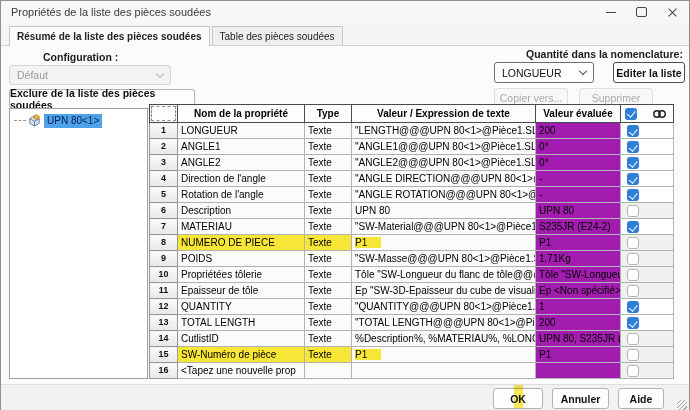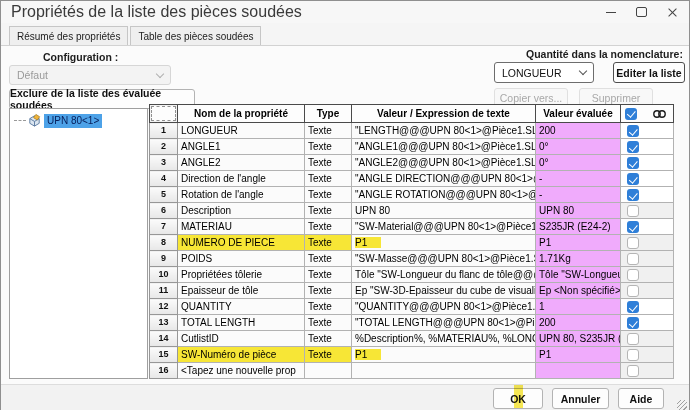--- a/index.html
+++ b/index.html
@@ -1,21 +1,21 @@
 <!DOCTYPE html>
 <html><head>
 <meta charset="utf-8">
 <style>
   html,body{margin:0;padding:0;width:690px;height:410px;overflow:hidden;
     font-family:"Liberation Sans","DejaVu Sans",sans-serif;background:#fff;}
   .dialog{position:absolute;left:0;top:0;width:690px;height:410px;background:#fafafa;
     border:1px solid #8f8f8f;box-sizing:border-box;}
   
   .titlebar{position:absolute;left:0;top:0;width:100%;height:22px;background:#f7f7f7;display:flex;align-items:center;}
-  .title{margin-left:10px;font-size:16px;color:#3a3a3a;}
+  .title{margin-left:10px;font-size:11px;color:#3a3a3a;}
   .winbtns{position:absolute;right:1px;top:0;display:flex;}
   .win-btn{width:31px;height:22px;display:flex;align-items:center;justify-content:center;cursor:default;}
   .ic-min{width:10px;height:1px;background:#444;display:block;}
   .ic-max{width:9px;height:8px;border:1px solid #444;border-radius:2px;display:block;}
   .ic-close{position:relative;width:11px;height:11px;display:block;}
   .ic-close::before,.ic-close::after{content:"";position:absolute;left:0;top:5px;width:11px;height:1px;background:#444;}
   .ic-close::before{transform:rotate(45deg);} .ic-close::after{transform:rotate(-45deg);}
   
   .tabbar{position:absolute;left:0;top:22px;width:100%;height:23px;display:flex;align-items:flex-end;
     padding-left:8px;box-sizing:border-box;border-bottom:1px solid #d2d2d2;background:#f5f5f5;}
@@ -46,21 +46,21 @@
   
   .grid-wrap{position:absolute;left:148px;top:58px;}
   table.grid{border-collapse:collapse;table-layout:fixed;width:524px;font-size:10px;}
   .grid th,.grid td{border:1px solid #b2b2b2;padding:0 3px;height:15px;line-height:15px;
     overflow:hidden;white-space:nowrap;text-align:left;box-sizing:border-box;}
   .grid thead th{border-color:#4a4a4a;background:#fdfdfd;font-weight:bold;text-align:center;height:18px;}
   .grid td.rownum{background:linear-gradient(#fbfbfb,#e7e7e7);border-color:#979797;
     font-weight:bold;text-align:center;font-size:9px;color:#111;}
   .grid th.corner{padding:1px;background:#f2f2f2;}
   .sel-inner{height:100%;border:1px dashed #909090;background:#fdfdfd;box-sizing:border-box;}
-  .grid td.eval{background:#f0abfc;}
+  .grid td.eval{background:#a21caf;}
   .grid td.chkcell{background:#fff;padding:0;}
   .grid td.chkcell.off{background:#f0f0f0;}
   .cb{width:12px;height:12px;border-radius:3px;position:relative;display:inline-block;vertical-align:middle;margin-left:6px;}
   .cb.on{background:#2f7fd8;}
   .cb.on::after{content:"";position:absolute;left:3.5px;top:1.5px;width:3.5px;height:6.5px;
     border:solid #fff;border-width:0 1.5px 1.5px 0;transform:rotate(40deg);}
   .cb.offbox{background:#fff;border:1px solid #b5b5b5;box-sizing:border-box;}
   th.chk-hd{padding:0 2px;}
   .chk-hd-inner{display:flex;align-items:center;justify-content:space-between;padding:0 4px 0 2px;}
   .chk-hd-inner .cb{margin-left:0;}
@@ -86,32 +86,32 @@
       <div class="win-btn">
           <span class="ic-max"></span>
         </div>
       <div class="win-btn">
           <span class="ic-close"></span>
         </div>
     </div>
   </div>
 
   <div class="tabbar">
-    <div class="tab">Résumé des propriétés</div>
+    <div class="tab active">Résumé de la liste des pièces soudées</div>
     <div class="tab">Table des pièces soudées</div>
   </div>
 
   <div class="content">
 
     <span class="lbl" style="left:10px;top:5px;">Configuration :</span>
     <div class="combo disabled" style="left:8px;top:19px;width:162px;height:20px;">
       <span>Défaut</span>
       <span class="caret"></span>
     </div>
-    <div class="btn" style="left:8px;top:43px;width:186px;height:20px;">Exclure de la liste des évaluée soudées</div>
+    <div class="btn" style="left:8px;top:43px;width:186px;height:20px;">Exclure de la liste des pièces soudées</div>
 
     <span class="lbl" style="left:493px;top:2px;">Quantité dans la nomenclature:</span>
     <div class="combo enabled" style="left:493px;top:16px;width:100px;height:21px;">
       <span>LONGUEUR</span>
       <span class="caret"></span>
     </div>
     <div class="btn dark" style="left:612px;top:16px;width:72px;height:21px;">Editer la liste</div>
     <div class="btn disabled" style="left:578px;top:42px;width:74px;height:19px;">Supprimer</div>
     <div class="btn disabled" style="left:493px;top:42px;width:74px;height:19px;">Copier vers...</div>
 

